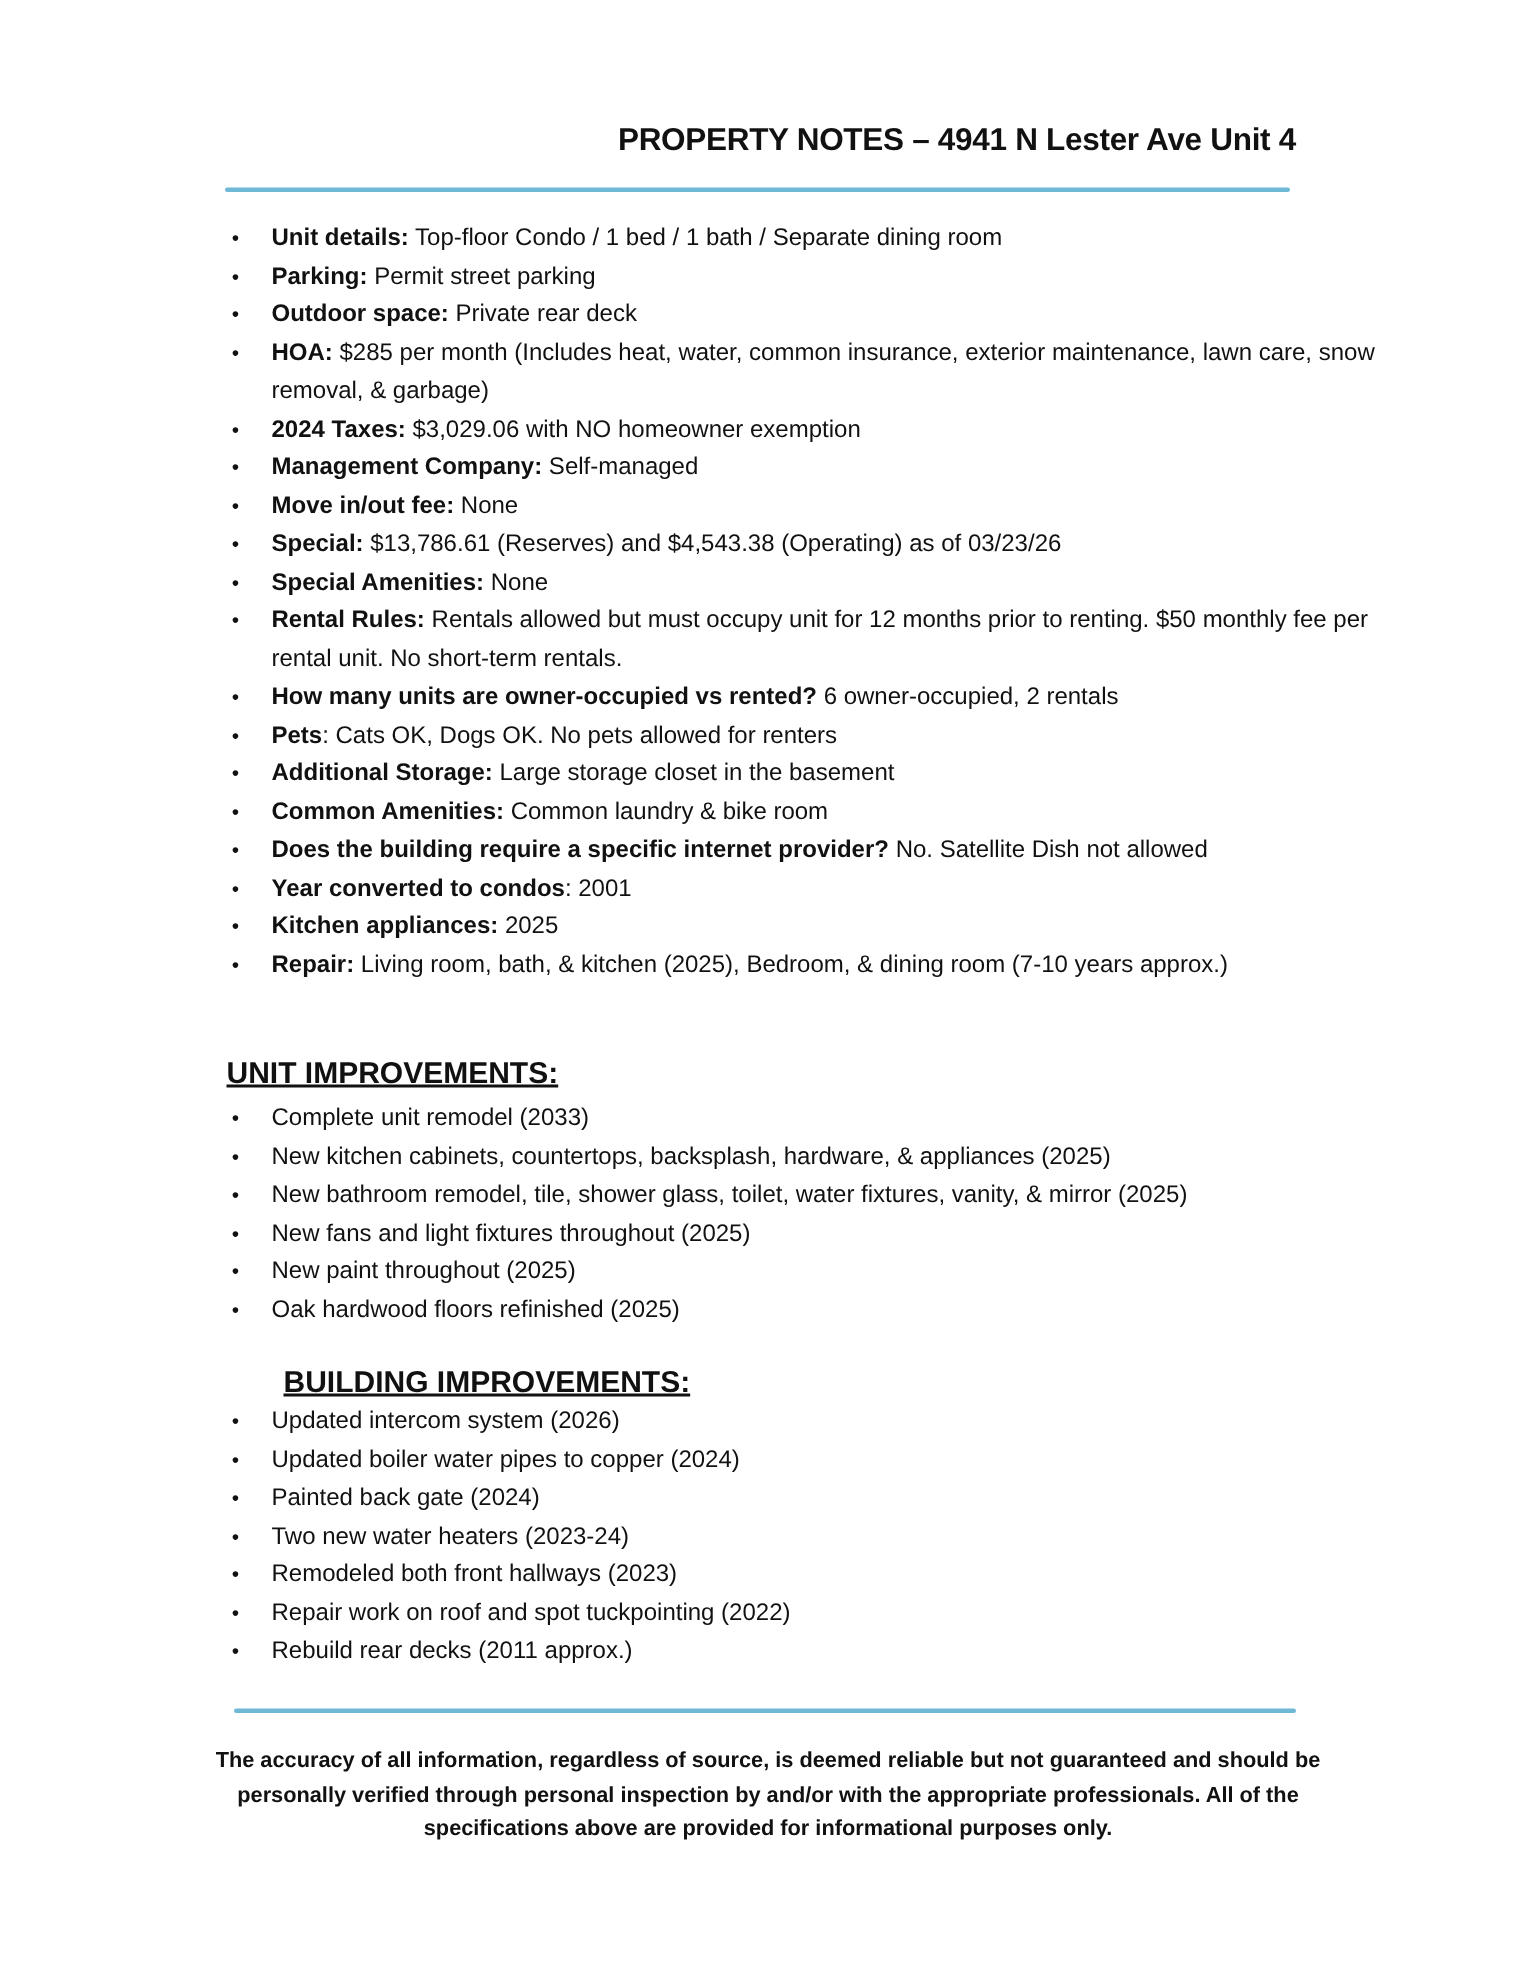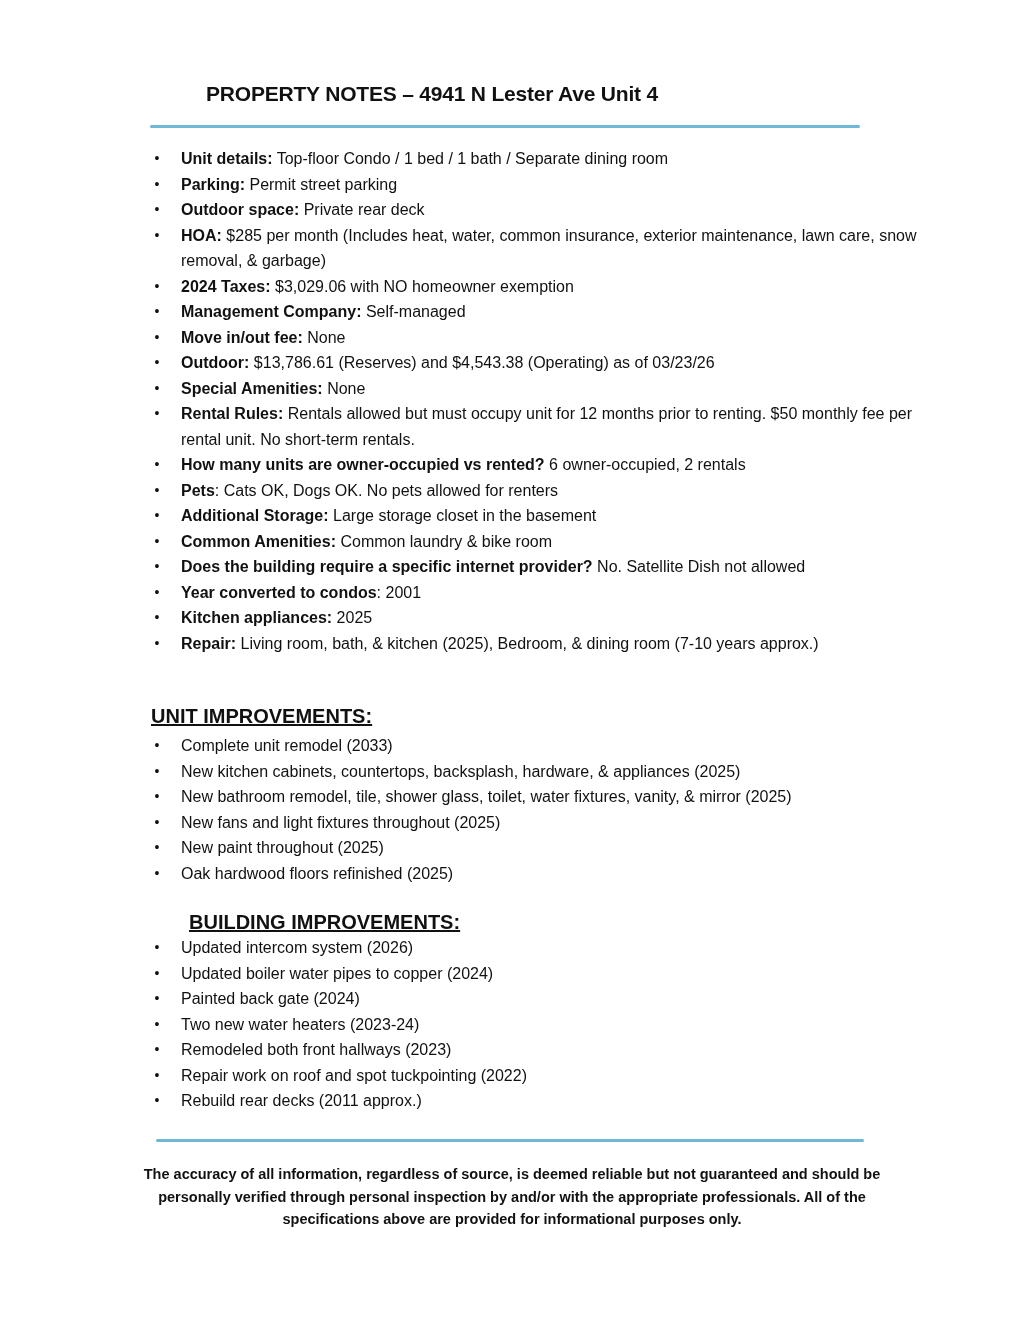--- a/index.html
+++ b/index.html
@@ -1,19 +1,19 @@
 <!DOCTYPE html>
 <html><head>
 <meta charset="utf-8">
 <style>
   html, body { margin: 0; padding: 0; background: #ffffff; }
   body { width: 1024px; height: 1324px; position: relative; overflow: hidden;
          font-family: "Liberation Sans", "DejaVu Sans", sans-serif; color: #111; }
   .page { position: absolute; left: 0; top: 0; width: 1024px; height: 1324px; }
-  .title { position: absolute; left: 0; width: 864px; top: 82px; text-align: center;
+  .title { position: absolute; left: 0; width: 864px; top: 82px; text-align: right;
            font-weight: bold; font-size: 21px; letter-spacing: -0.2px; }
   .rule { position: absolute; height: 3px; border-radius: 2px; }
   .rule.top { left: 150px; width: 710px; top: 125px; }
   .rule.bottom { left: 156px; width: 708px; top: 1139px; }
   ul.list { list-style: none; margin: 0; padding: 0; position: absolute; left: 151px; }
   ul.list li { position: relative; padding-left: 30px; font-size: 16px; line-height: 25.5px; width: 740px; }
   ul.list li .bullet { position: absolute; left: 0; top: 0; width: 12px; text-align: center; font-size: 14px; }
   ul.list li b { font-weight: bold; margin-top: 32px; }
   #details { top: 146px; }
   .heading { position: absolute; left: 151px; font-weight: bold; font-size: 20px; text-decoration: underline; }
@@ -32,21 +32,21 @@
   <div class="rule top" style="background: rgb(111, 184, 214);"></div>
 
   <ul class="list" id="details">
       <li><span class="bullet">•</span><b>Unit details:</b><span> Top-floor Condo / 1 bed / 1 bath / Separate dining room</span></li>
       <li><span class="bullet">•</span><b>Parking:</b><span> Permit street parking</span></li>
       <li><span class="bullet">•</span><b>Outdoor space:</b><span> Private rear deck</span></li>
       <li><span class="bullet">•</span><b>HOA:</b><span> $285 per month (Includes heat, water, common insurance, exterior maintenance, lawn care, snow removal, &amp; garbage)</span></li>
       <li><span class="bullet">•</span><b>2024 Taxes:</b><span> $3,029.06 with NO homeowner exemption</span></li>
       <li><span class="bullet">•</span><b>Management Company:</b><span> Self-managed</span></li>
       <li><span class="bullet">•</span><b>Move in/out fee:</b><span> None</span></li>
-      <li><span class="bullet">•</span><b>Outdoor:</b><span> $13,786.61 (Reserves) and $4,543.38 (Operating) as of 03/23/26</span></li>
+      <li><span class="bullet">•</span><b>Special:</b><span> $13,786.61 (Reserves) and $4,543.38 (Operating) as of 03/23/26</span></li>
       <li><span class="bullet">•</span><b>Special Amenities:</b><span> None</span></li>
       <li><span class="bullet">•</span><b>Rental Rules:</b><span> Rentals allowed but must occupy unit for 12 months prior to renting. $50 monthly fee per rental unit. No short-term rentals.</span></li>
       <li><span class="bullet">•</span><b>How many units are owner-occupied vs rented?</b><span> 6 owner-occupied, 2 rentals</span></li>
       <li><span class="bullet">•</span><b>Pets</b><span>: Cats OK, Dogs OK. No pets allowed for renters</span></li>
       <li><span class="bullet">•</span><b>Additional Storage:</b><span> Large storage closet in the basement</span></li>
       <li><span class="bullet">•</span><b>Common Amenities:</b><span> Common laundry &amp; bike room</span></li>
       <li><span class="bullet">•</span><b>Does the building require a specific internet provider?</b><span> No. Satellite Dish not allowed</span></li>
       <li><span class="bullet">•</span><b>Year converted to condos</b><span>: 2001</span></li>
       <li><span class="bullet">•</span><b>Kitchen appliances:</b><span> 2025</span></li>
       <li><span class="bullet">•</span><b>Repair:</b><span> Living room, bath, &amp; kitchen (2025), Bedroom, &amp; dining room (7-10 years approx.)</span></li>

